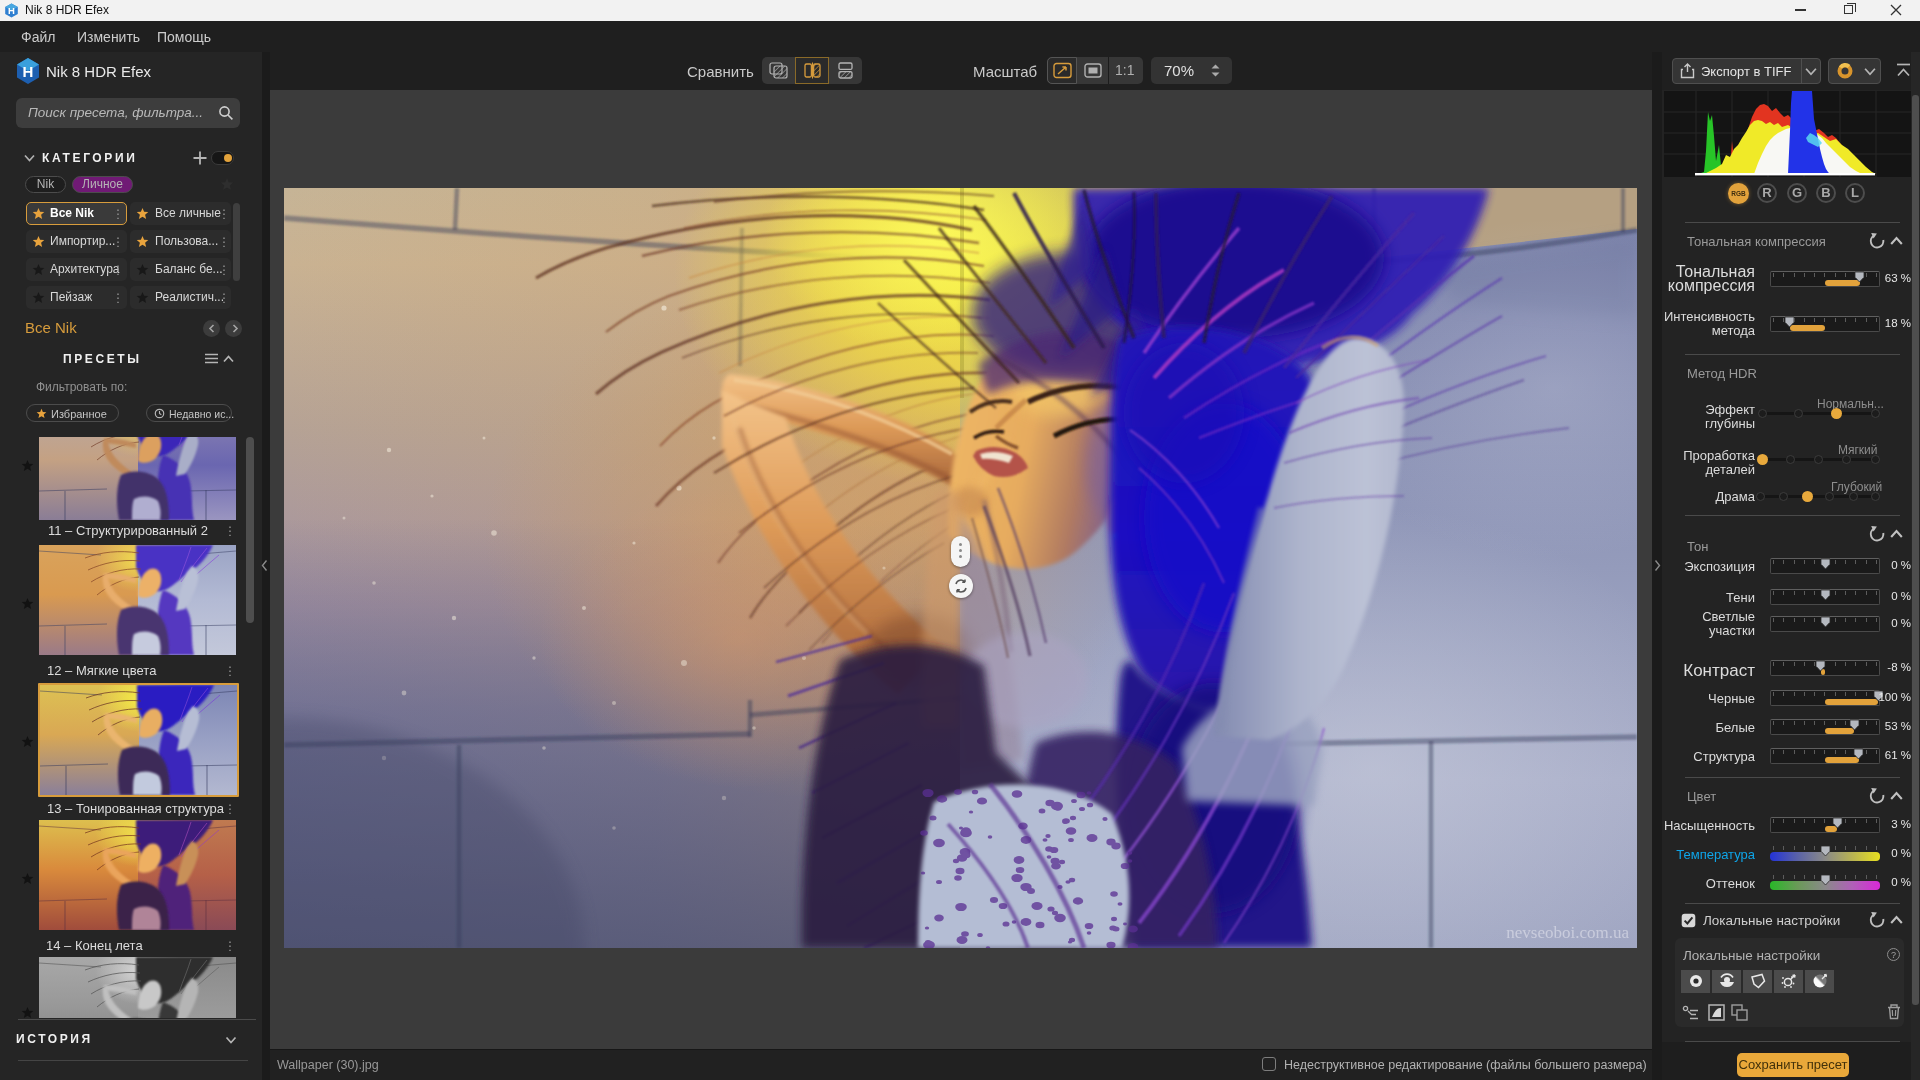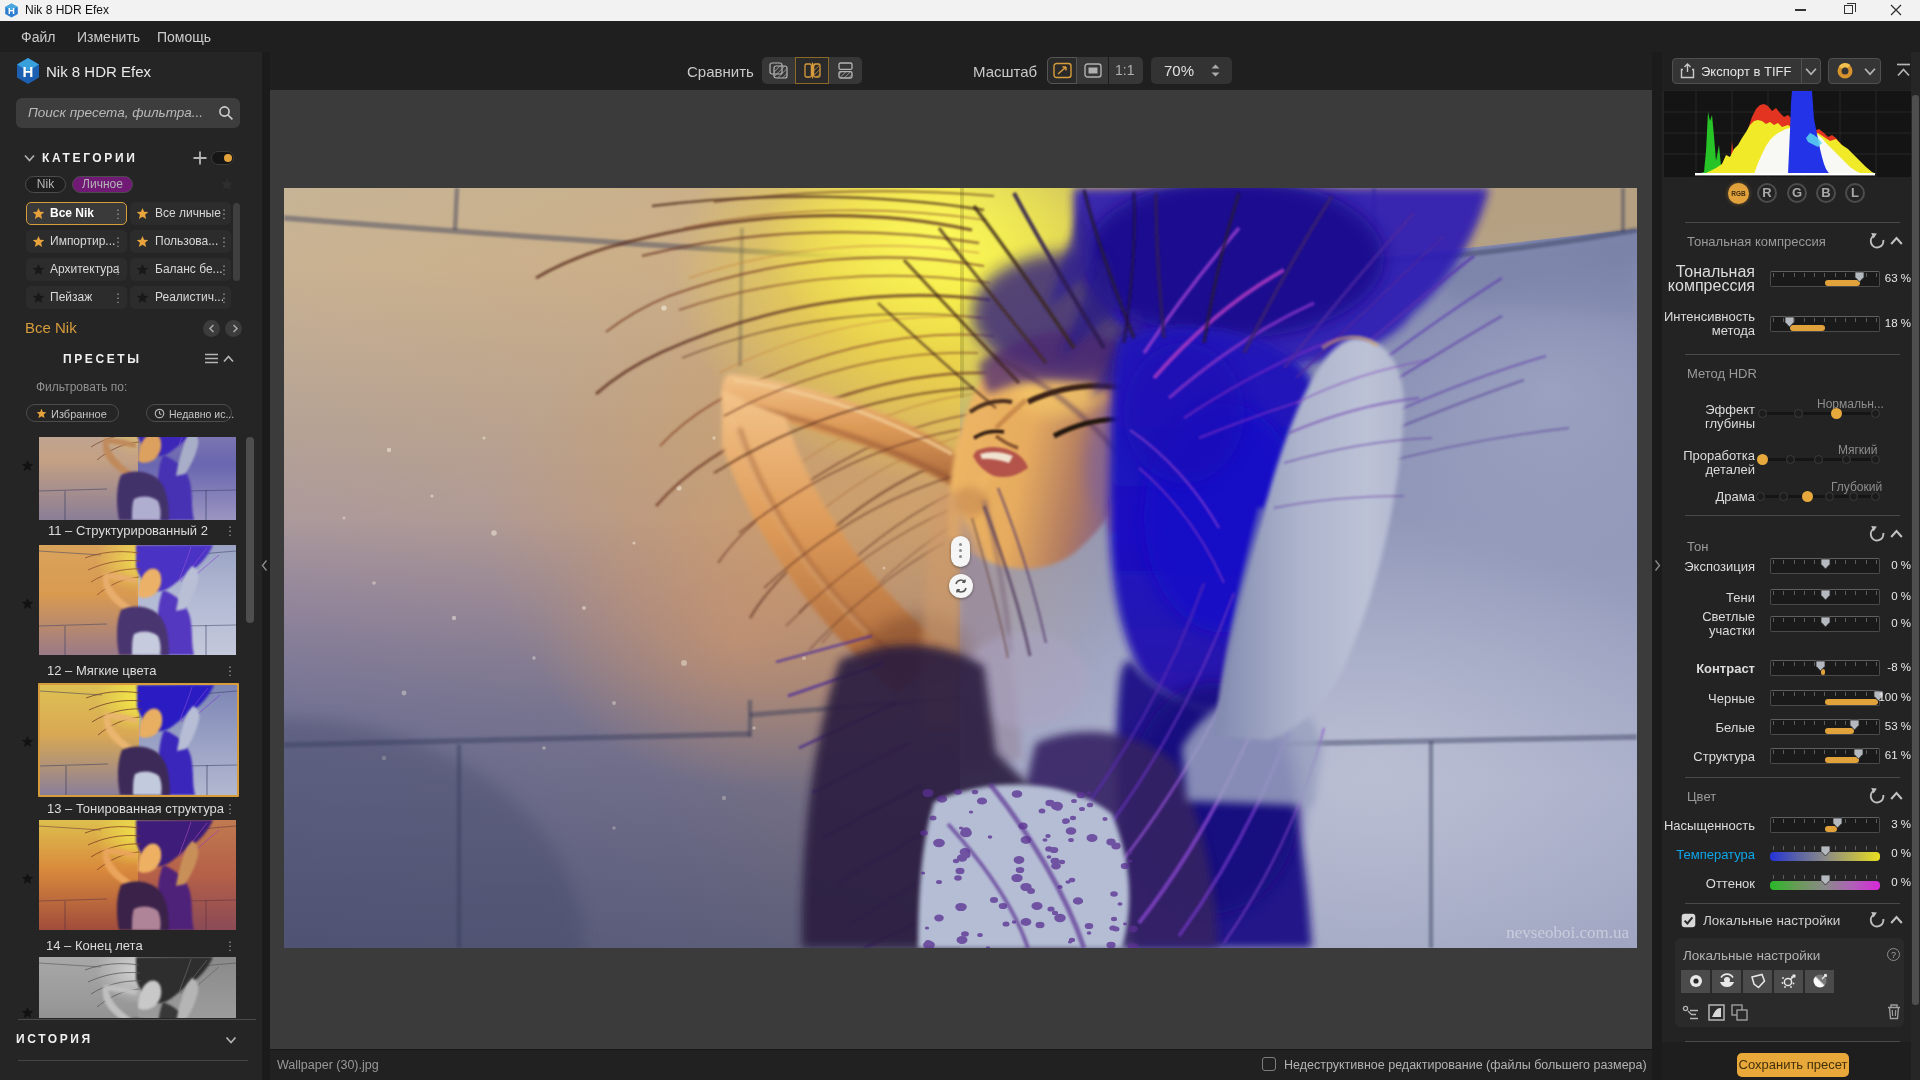--- a/index.html
+++ b/index.html
@@ -1061,21 +1061,21 @@
     <path d="M1,1 L10,1 L10,6.2 L5.5,11 L1,6.2 Z" fill="#b4b8bf" stroke="#2a2a2a" stroke-width="0.8"></path>
   </svg>
 <div class="abs" style="left:1872px;top:590px;width:39px;text-align:right;font-size:11.5px;color:#e8e8e8;">0 %</div>
 <div class="abs" style="left:1662px;top:610px;width:93px;text-align:right;font-size:13px;color:#dcdcdc;line-height:14px;">Светлые<br>участки</div>
 <div class="abs" style="left:1770px;top:616px;width:110px;height:16px;background:#1a1a1a;border:1px solid #4a4a4a;border-top-color:#5f5f5f;border-radius:2px;"></div>
 <div class="abs" style="left:1773px;top:618px;width:104px;height:4px;background-image:repeating-linear-gradient(90deg,#5c5c5c 0,#5c5c5c 1px,transparent 1px,transparent 10.3px);"></div>
 <svg class="abs" style="left:1819.5px;top:616px;" width="11" height="12" viewBox="0 0 11 12">
     <path d="M1,1 L10,1 L10,6.2 L5.5,11 L1,6.2 Z" fill="#b4b8bf" stroke="#2a2a2a" stroke-width="0.8"></path>
   </svg>
 <div class="abs" style="left:1872px;top:617px;width:39px;text-align:right;font-size:11.5px;color:#e8e8e8;">0 %</div>
-<div class="abs" style="left:1662px;top:661px;width:93px;text-align:right;font-size:13px;color:#dcdcdc;font-weight:bold;">Контраст</div>
+<div class="abs" style="left:1662px;top:661px;width:93px;text-align:right;font-size:17px;color:#dcdcdc;">Контраст</div>
 <div class="abs" style="left:1770px;top:660px;width:110px;height:16px;background:#1a1a1a;border:1px solid #4a4a4a;border-top-color:#5f5f5f;border-radius:2px;"></div>
 <div class="abs" style="left:1773px;top:662px;width:104px;height:4px;background-image:repeating-linear-gradient(90deg,#5c5c5c 0,#5c5c5c 1px,transparent 1px,transparent 10.3px);"></div>
 <div class="abs" style="left:1821px;top:669px;width:4px;height:6px;background:#e2a23b;border-radius:3px;"></div>
 <svg class="abs" style="left:1815.1px;top:660px;" width="11" height="12" viewBox="0 0 11 12">
     <path d="M1,1 L10,1 L10,6.2 L5.5,11 L1,6.2 Z" fill="#b4b8bf" stroke="#2a2a2a" stroke-width="0.8"></path>
   </svg>
 <div class="abs" style="left:1872px;top:661px;width:39px;text-align:right;font-size:11.5px;color:#e8e8e8;">-8 %</div>
 <div class="abs" style="left:1662px;top:691px;width:93px;text-align:right;font-size:13px;color:#dcdcdc;">Черные</div>
 <div class="abs" style="left:1770px;top:690px;width:110px;height:16px;background:#1a1a1a;border:1px solid #4a4a4a;border-top-color:#5f5f5f;border-radius:2px;"></div>
 <div class="abs" style="left:1773px;top:692px;width:104px;height:4px;background-image:repeating-linear-gradient(90deg,#5c5c5c 0,#5c5c5c 1px,transparent 1px,transparent 10.3px);"></div>

